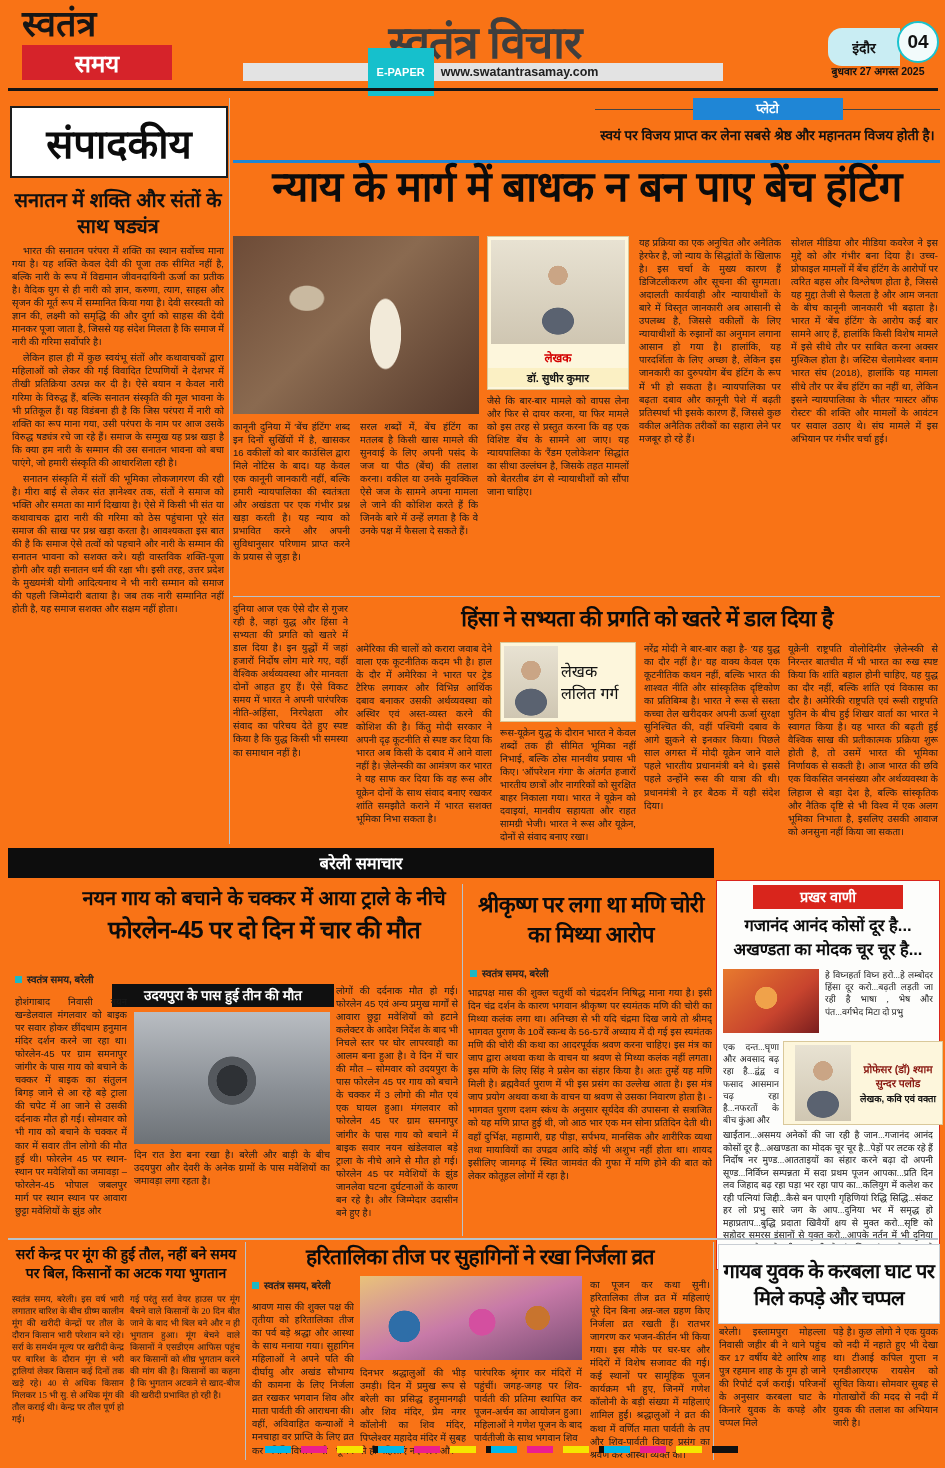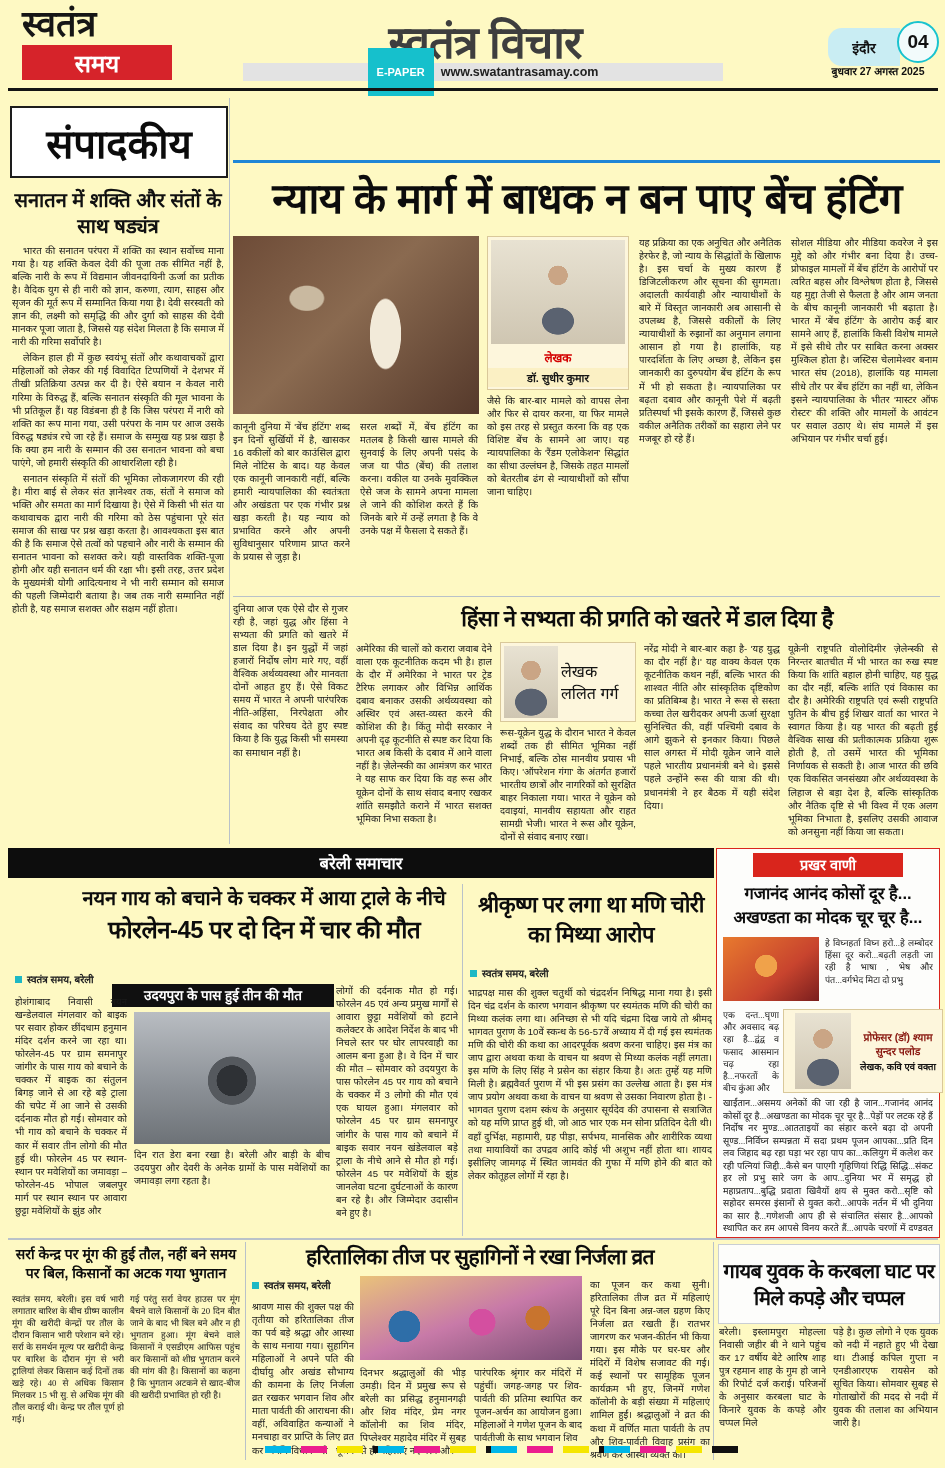--- a/index.html
+++ b/index.html
@@ -1,16 +1,16 @@
 <!DOCTYPE html>
 <html lang="hi"><head>
 <meta charset="utf-8">
 <style>
   html,body{margin:0;padding:0;}
-  .page{position:relative;width:945px;height:1468px;background:#fef9c3;overflow:hidden;
+  .page{position:relative;width:945px;height:1468px;background:#f97316;overflow:hidden;
         font-family:"Liberation Sans","DejaVu Sans",sans-serif;color:#111;}
   .abs{position:absolute;}
   .jtext{text-align:justify;font-size:9.6px;line-height:1.36;overflow:hidden;color:#1a1a1a;}
   .jtext p{margin:0 0 3px 0;text-indent:11px;}
   .serif{font-family:"Liberation Serif","DejaVu Serif",serif;}
   .center{text-align:center;}
   .hl{font-weight:900;color:#0c0c0c;letter-spacing:-0.5px;}
   
   .logo-top{font-size:36px;font-weight:900;color:#161616;line-height:1;}
   .logo-bottom{display:block;background:#d6232a;color:#fff;font-size:24px;font-weight:800;
@@ -90,35 +90,40 @@
   <div class="abs epaper-bar" style="left:243px;top:63px;width:480px;height:18px;">
     <span class="epaper-badge">E-PAPER</span>
     <a class="site" href="#">www.swatantrasamay.com</a>
   </div>
   <div class="abs edition-pill" style="left:828px;top:28px;width:72px;height:38px;">इंदौर</div>
   <div class="abs page-circle" style="left:897px;top:21px;width:38px;height:38px;">04</div>
   <div class="abs date" style="left:818px;top:64px;width:120px;">बुधवार 27 अगस्त 2025</div>
   <div class="abs rule-black" style="left:8px;top:88px;width:930px;height:3px;"></div>
 
   <div class="abs" style="left:233px;top:98px;width:707px;height:60px;">
+    <div class="qcell" style="left:362px;width:345px;">
+      <div class="qline"></div>
+      <div class="qtab">प्लेटो</div>
+      <div class="qtext">स्वयं पर विजय प्राप्त कर लेना सबसे श्रेष्ठ और महानतम विजय होती है।</div>
+    </div>
   </div>
   <div class="abs rule-blue" style="left:233px;top:160px;width:707px;height:3px;"></div>
 
   <div class="abs ed-box" style="left:10px;top:106px;width:214px;height:68px;">
     <div class="ed-title">संपादकीय</div>
   </div>
   <div class="abs ed-head center" style="left:12px;top:188px;width:212px;">सनातन में शक्ति और संतों के साथ षड्यंत्र</div>
   <div class="abs jtext" style="left:12px;top:244px;width:212px;height:598px;">
     <p>भारत की सनातन परंपरा में शक्ति का स्थान सर्वोच्च माना गया है। यह शक्ति केवल देवी की पूजा तक सीमित नहीं है, बल्कि नारी के रूप में विद्यमान जीवनदायिनी ऊर्जा का प्रतीक है। वैदिक युग से ही नारी को ज्ञान, करुणा, त्याग, साहस और सृजन की मूर्त रूप में सम्मानित किया गया है। देवी सरस्वती को ज्ञान की, लक्ष्मी को समृद्धि की और दुर्गा को साहस की देवी मानकर पूजा जाता है, जिससे यह संदेश मिलता है कि समाज में नारी की गरिमा सर्वोपरि है।</p>
     <p>लेकिन हाल ही में कुछ स्वयंभू संतों और कथावाचकों द्वारा महिलाओं को लेकर की गई विवादित टिप्पणियों ने देशभर में तीखी प्रतिक्रिया उत्पन्न कर दी है। ऐसे बयान न केवल नारी गरिमा के विरुद्ध हैं, बल्कि सनातन संस्कृति की मूल भावना के भी प्रतिकूल हैं। यह विडंबना ही है कि जिस परंपरा में नारी को शक्ति का रूप माना गया, उसी परंपरा के नाम पर आज उसके विरुद्ध षड्यंत्र रचे जा रहे हैं। समाज के सम्मुख यह प्रश्न खड़ा है कि क्या हम नारी के सम्मान की उस सनातन भावना को बचा पाएंगे, जो हमारी संस्कृति की आधारशिला रही है।</p>
     <p>सनातन संस्कृति में संतों की भूमिका लोकजागरण की रही है। मीरा बाई से लेकर संत ज्ञानेश्वर तक, संतों ने समाज को भक्ति और समता का मार्ग दिखाया है। ऐसे में किसी भी संत या कथावाचक द्वारा नारी की गरिमा को ठेस पहुंचाना पूरे संत समाज की साख पर प्रश्न खड़ा करता है। आवश्यकता इस बात की है कि समाज ऐसे तत्वों को पहचाने और नारी के सम्मान की सनातन भावना को सशक्त करे। यही वास्तविक शक्ति-पूजा होगी और यही सनातन धर्म की रक्षा भी। इसी तरह, उत्तर प्रदेश के मुख्यमंत्री योगी आदित्यनाथ ने भी नारी सम्मान को समाज की पहली जिम्मेदारी बताया है। जब तक नारी सम्मानित नहीं होती है, यह समाज सशक्त और सक्षम नहीं होता।</p>
   </div>
   <div class="abs vsep" style="left:229px;top:98px;height:746px;"></div>
 
-  <div class="abs hl center" style="left:236px;top:168px;width:702px;font-size:42px;">न्याय के मार्ग में बाधक न बन पाए बेंच हंटिंग</div>
+  <div class="abs hl center" style="left:236px;top:156px;width:702px;font-size:42px;">न्याय के मार्ग में बाधक न बन पाए बेंच हंटिंग</div>
   <div class="abs ph ph-justice" style="left:233px;top:236px;width:246px;height:178px;"></div>
   <div class="abs jtext" style="left:233px;top:420px;width:117px;height:194px;">कानूनी दुनिया में 'बेंच हंटिंग' शब्द इन दिनों सुर्खियों में है, खासकर 16 वकीलों को बार काउंसिल द्वारा मिले नोटिस के बाद। यह केवल एक कानूनी जानकारी नहीं, बल्कि हमारी न्यायपालिका की स्वतंत्रता और अखंडता पर एक गंभीर प्रश्न खड़ा करती है। यह न्याय को प्रभावित करने और अपनी सुविधानुसार परिणाम प्राप्त करने के प्रयास से जुड़ा है।</div>
   <div class="abs jtext" style="left:360px;top:420px;width:118px;height:194px;">सरल शब्दों में, बेंच हंटिंग का मतलब है किसी खास मामले की सुनवाई के लिए अपनी पसंद के जज या पीठ (बेंच) की तलाश करना। वकील या उनके मुवक्किल ऐसे जज के सामने अपना मामला ले जाने की कोशिश करते हैं कि जिनके बारे में उन्हें लगता है कि वे उनके पक्ष में फैसला दे सकते हैं।</div>
   <div class="abs" style="left:487px;top:236px;width:142px;height:378px;display:flex;flex-direction:column;gap:4px;">
     <div class="acard" style="width:140px;height:152px;">
       <div class="ph ph-portrait" style="height:104px;margin:3px;"></div>
       <div class="lbl">लेखक</div>
       <div class="nm">डॉ. सुधीर कुमार</div>
     </div>
     <div class="jtext" style="flex:1;">जैसे कि बार-बार मामले को वापस लेना और फिर से दायर करना, या फिर मामले को इस तरह से प्रस्तुत करना कि वह एक विशिष्ट बेंच के सामने आ जाए। यह न्यायपालिका के 'रैंडम एलोकेशन' सिद्धांत का सीधा उल्लंघन है, जिसके तहत मामलों को बेतरतीब ढंग से न्यायाधीशों को सौंपा जाना चाहिए।</div>
@@ -158,21 +163,21 @@
   <div class="abs jtext" style="left:336px;top:984px;width:122px;height:252px;">लोगों की दर्दनाक मौत हो गई। फोरलेन 45 एवं अन्य प्रमुख मार्गों से आवारा छुट्टा मवेशियों को हटाने कलेक्टर के आदेश निर्देश के बाद भी निचले स्तर पर घोर लापरवाही का आलम बना हुआ है। वे दिन में चार की मौत – सोमवार को उदयपुरा के पास फोरलेन 45 पर गाय को बचाने के चक्कर में 3 लोगो की मौत एवं एक घायल हुआ। मंगलवार को फोरलेन 45 पर ग्राम समनापुर जांगीर के पास गाय को बचाने में बाइक सवार नयन खंडेलवाल बड़े ट्राला के नीचे आने से मौत हो गई। फोरलेन 45 पर मवेशियों के झुंड जानलेवा घटना दुर्घटनाओं के कारण बन रहे है। और जिम्मेदार उदासीन बने हुए है।</div>
   <div class="abs vsep" style="left:462px;top:884px;height:352px;"></div>
 
   <div class="abs hl center" style="left:468px;top:888px;width:246px;font-size:22px;">श्रीकृष्ण पर लगा था मणि चोरी का मिथ्या आरोप</div>
   <div class="abs byline" style="left:470px;top:966px;">
     <span class="bybullet"></span>
     <span>स्वतंत्र समय, बरेली</span>
   </div>
   <div class="abs jtext" style="left:468px;top:986px;width:244px;height:250px;">भाद्रपक्ष मास की शुक्ल चतुर्थी को चंद्रदर्शन निषिद्ध माना गया है। इसी दिन चंद्र दर्शन के कारण भगवान श्रीकृष्ण पर स्यमंतक मणि की चोरी का मिथ्या कलंक लगा था। अनिच्छा से भी यदि चंद्रमा दिख जाये तो श्रीमद् भागवत पुराण के 10वें स्कन्ध के 56-57वें अध्याय में दी गई इस स्यमंतक मणि की चोरी की कथा का आदरपूर्वक श्रवण करना चाहिए। इस मंत्र का जाप द्वारा अथवा कथा के वाचन या श्रवण से मिथ्या कलंक नहीं लगता। इस मणि के लिए सिंह ने प्रसेन का संहार किया है। अतः तुम्हें यह मणि मिली है। ब्रह्मवैवर्त पुराण में भी इस प्रसंग का उल्लेख आता है। इस मंत्र जाप प्रयोग अथवा कथा के वाचन या श्रवण से उसका निवारण होता है। - भागवत पुराण दशम स्कंध के अनुसार सूर्यदेव की उपासना से सत्राजित को यह मणि प्राप्त हुई थी, जो आठ भार एक मन सोना प्रतिदिन देती थी। वहाँ दुर्भिक्ष, महामारी, ग्रह पीड़ा, सर्पभय, मानसिक और शारीरिक व्यथा तथा मायावियों का उपद्रव आदि कोई भी अशुभ नहीं होता था। शायद इसीलिए जामगढ़ में स्थित जामवंत की गुफा में मणि होने की बात को लेकर कोतूहल लोगों में रहा है।</div>
 
-  <div class="abs prakhar-panel" style="left:716px;top:848px;width:222px;height:388px;">
+  <div class="abs prakhar-panel" style="left:716px;top:880px;width:222px;height:388px;">
     <div class="prakhar-banner" style="position:absolute;left:36px;top:4px;width:150px;height:24px;">प्रखर वाणी</div>
     <div class="prakhar-h" style="position:absolute;left:4px;top:34px;width:214px;">गजानंद आनंद कोसों दूर है...</div>
     <div class="prakhar-h" style="position:absolute;left:4px;top:58px;width:214px;">अखण्डता का मोदक चूर चूर है...</div>
     <div class="ph ph-ganesh" style="position:absolute;left:6px;top:88px;width:96px;height:64px;"></div>
     <div class="jtext serif" style="position:absolute;left:108px;top:88px;width:108px;height:68px;font-size:9px;">हे विघ्नहर्ता विघ्न हरो...हे लम्बोदर हिंसा दूर करो...बढ़ती लड़ती जा रही है भाषा , भेष और पंत...वर्गभेद मिटा दो प्रभु</div>
     <div class="jtext serif" style="position:absolute;left:6px;top:160px;width:56px;height:90px;font-size:9px;">एक दन्त...घृणा और अवसाद बढ़ रहा है...द्वंद्व व फसाद आसमान चढ़ रहा है...नफरतों के बीच कुंआ और</div>
     <div class="acard-row" style="position:absolute;left:66px;top:160px;width:150px;height:82px;padding-left:8px;">
       <div class="ph ph-portrait" style="width:56px;margin:3px;"></div>
       <div style="flex:1;display:flex;flex-direction:column;justify-content:center;gap:2px;">
         <div style="font-size:10.5px;font-weight:800;text-align:center;color:#8a1a12;">प्रोफेसर (डॉ) श्याम सुन्दर पलोड</div>

